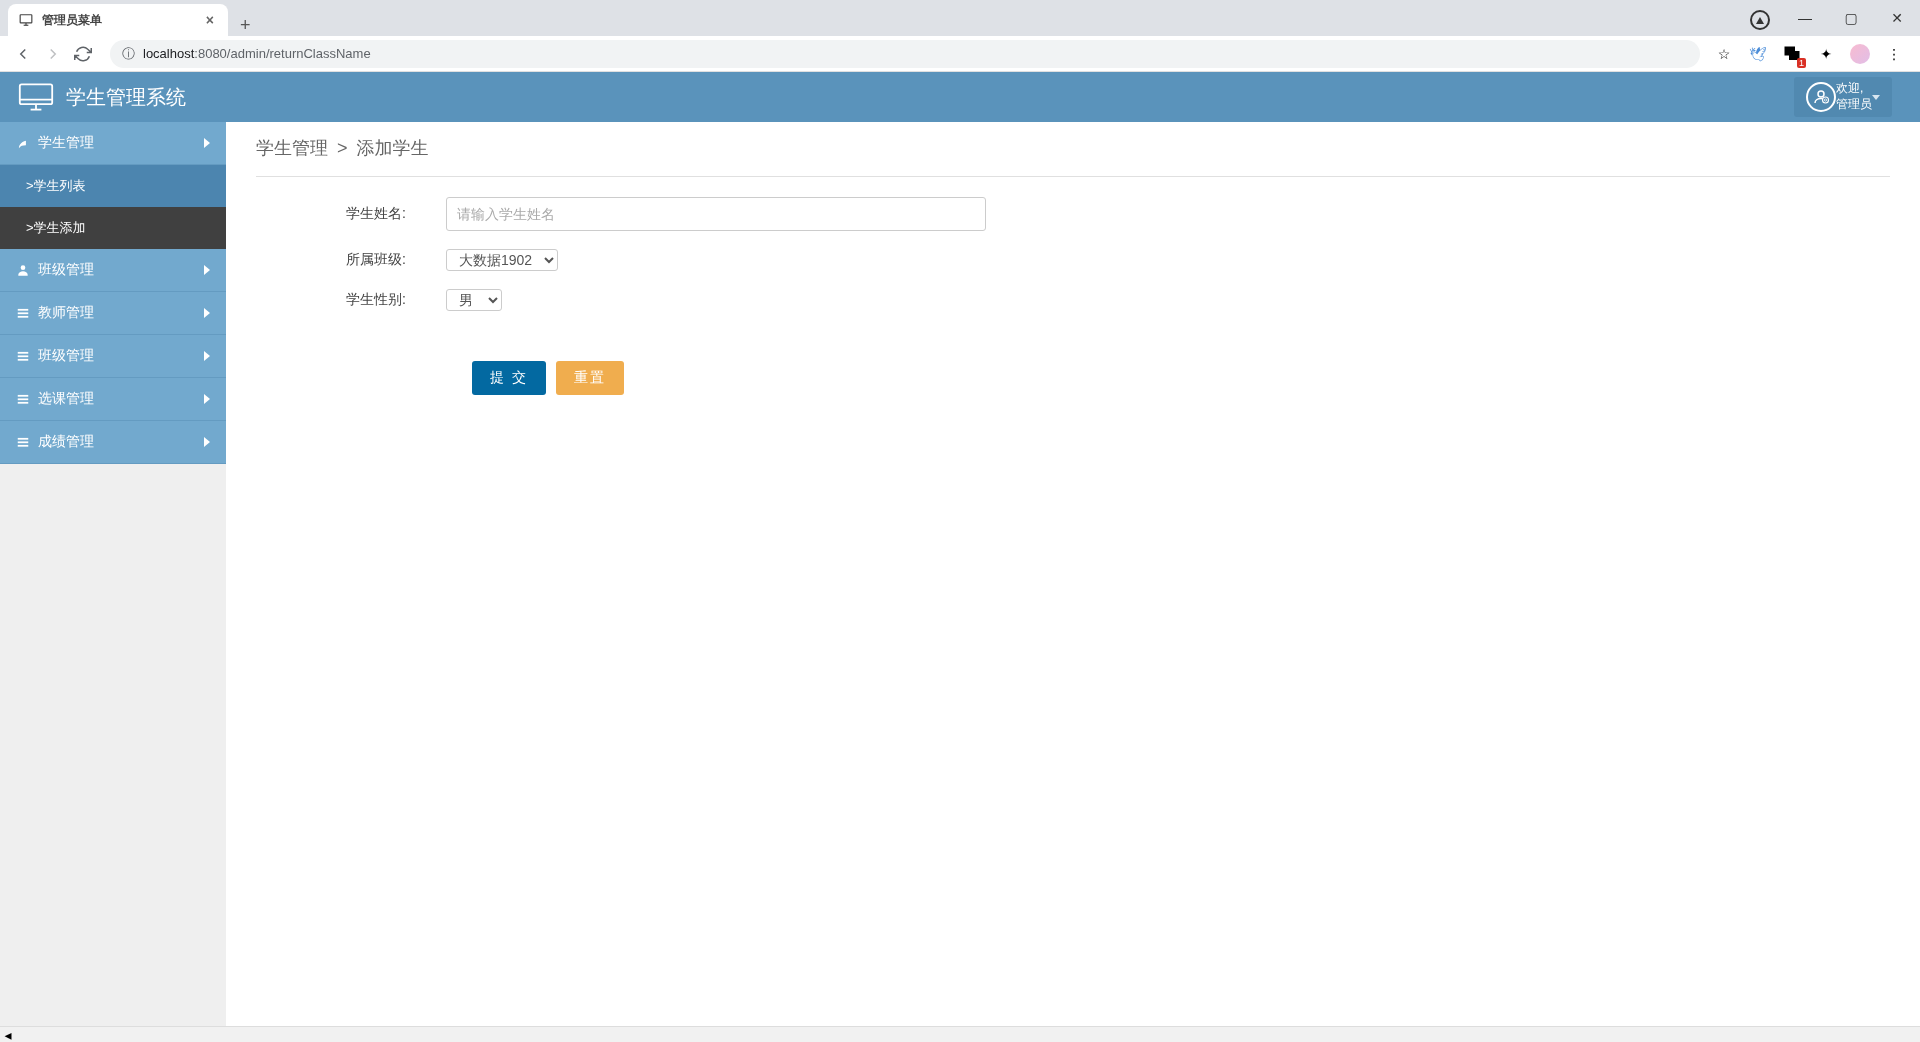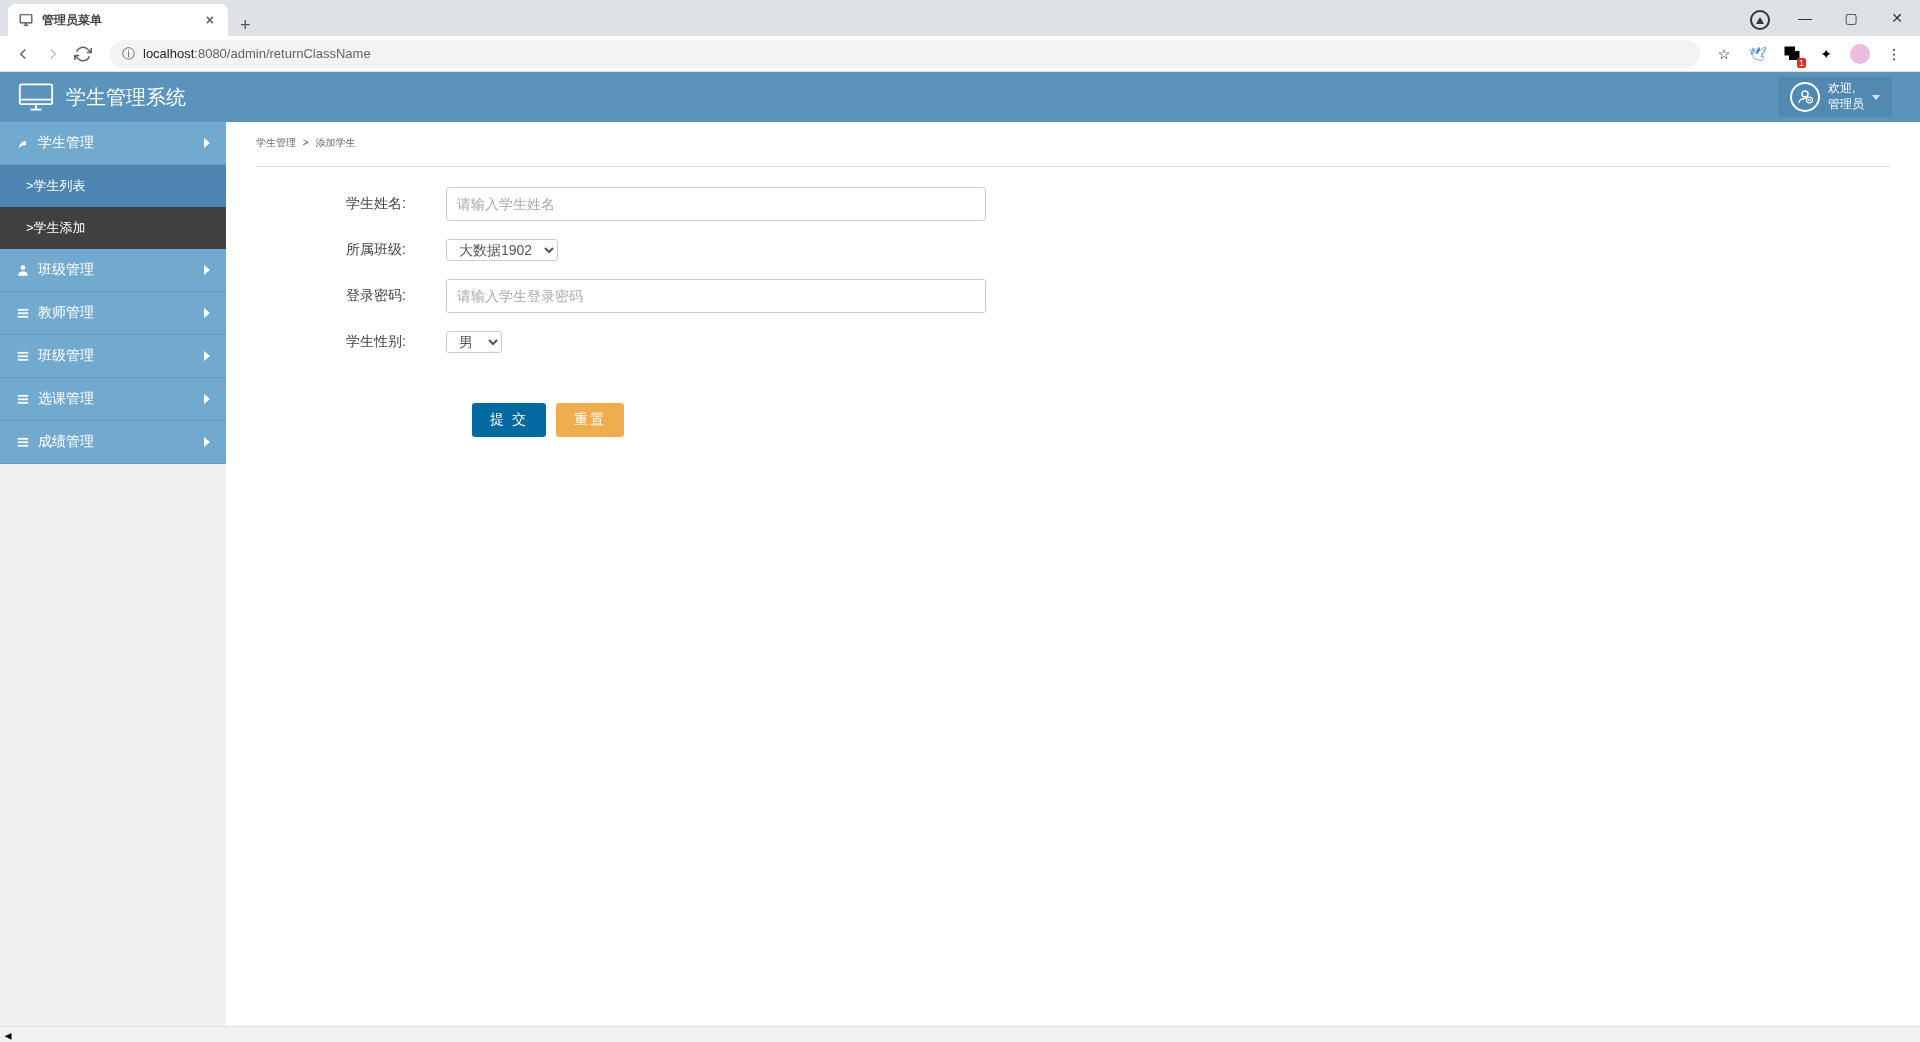--- a/index.html
+++ b/index.html
@@ -26,36 +26,36 @@
     .win-controls { position: absolute; top: 0; right: 0; display: flex; }
     .win-btn { width: 46px; height: 36px; display: flex; align-items: center; justify-content: center; color: #333; }
     .compass { width: 20px; height: 20px; border: 2px solid #333; border-radius: 50%; display: flex; align-items: center; justify-content: center; }
     .compass::after { content: ''; width: 0; height: 0; border-left: 4px solid transparent; border-right: 4px solid transparent; border-bottom: 7px solid #333; }
 
     
     .app-header { background: #5a93bb; height: 50px; display: flex; align-items: center; padding: 0 18px; color: #fff; }
     .app-logo { display: flex; align-items: center; gap: 12px; }
     .monitor-icon { width: 36px; height: 30px; }
     .app-title { font-size: 20px; font-weight: normal; }
-    .app-header-right { margin-left: auto; margin-right: 10px; display: flex; align-items: center; background: #5189b0; border-radius: 3px; padding: 4px 12px; gap: 8px; }
+    .app-header-right { margin-left: auto; margin-right: 10px; display: flex; align-items: center; background: #5189b0; border-radius: 3px; padding: 4px 12px; gap: 0; }
     .avatar-circle { width: 30px; height: 30px; border: 2px solid #fff; border-radius: 50%; display: flex; align-items: center; justify-content: center; position: relative; }
     .user-info { font-size: 12px; line-height: 1.3; }
     .chev-d { width: 0; height: 0; border-left: 4px solid transparent; border-right: 4px solid transparent; border-top: 5px solid #d8e6f0; }
 
     
     .layout { display: flex; height: calc(100vh - 122px); }
     .sidebar { width: 226px; background: #efefef; }
     .menu-item { background: #72a9ce; color: #fff; padding: 12px 16px; display: flex; align-items: center; font-size: 14px; cursor: pointer; position: relative; border-bottom: 1px solid #649bc1; }
     .menu-item .arrow { margin-left: auto; width: 0; height: 0; border-top: 5px solid transparent; border-bottom: 5px solid transparent; border-left: 6px solid #fff; }
     .menu-icon { width: 14px; height: 14px; margin-right: 8px; display: inline-flex; }
     .submenu-item { background: #4c85af; color: #fff; padding: 12px 26px; font-size: 13px; cursor: pointer; }
     .submenu-item.active { background: #404040; }
 
     .content { flex: 1; padding: 14px 30px; overflow: auto; }
-    .breadcrumb { color: #666; font-size: 10px; padding-bottom: 16px; border-bottom: 1px solid #e0e0e0; }
+    .breadcrumb { color: #666; font-size: 18px; padding-bottom: 16px; border-bottom: 1px solid #e0e0e0; }
 
     .form { margin-top: 20px; padding-left: 90px; }
     .form-row { display: flex; align-items: center; margin-bottom: 18px; }
     .form-label { width: 100px; text-align: left; color: #444; font-size: 14px; }
     .form-input { width: 540px; height: 34px; border: 1px solid #ccc; border-radius: 3px; padding: 0 10px; font-size: 14px; color: #c2410c; }
     .form-input::placeholder { color: #aaa; }
     .form-select { height: 22px; border: 1px solid #ccc; border-radius: 3px; padding: 0 8px; font-size: 14px; color: #555; background: #fff; }
     .select-wide { min-width: 100px; }
     .select-narrow { min-width: 56px; }
 
@@ -245,24 +245,20 @@
         <label class="form-label">学生姓名:</label>
         <input class="form-input" placeholder="请输入学生姓名" style="">
       </div>
       <div class="form-row">
         <label class="form-label">所属班级:</label>
         <select class="form-select select-wide">
           <option>大数据1902</option>
         </select>
       </div>
       <div class="form-row">
-        <label class="form-label">登录密码:</label>
-        <input class="form-input" placeholder="请输入学生登录密码" style="">
-      </div>
-      <div class="form-row">
         <label class="form-label">学生性别:</label>
         <select class="form-select select-narrow">
           <option>男</option>
         </select>
       </div>
       <div class="btn-row">
         <button class="btn btn-primary">提 交</button>
         <button class="btn btn-warning">重置</button>
       </div>
     </div>

